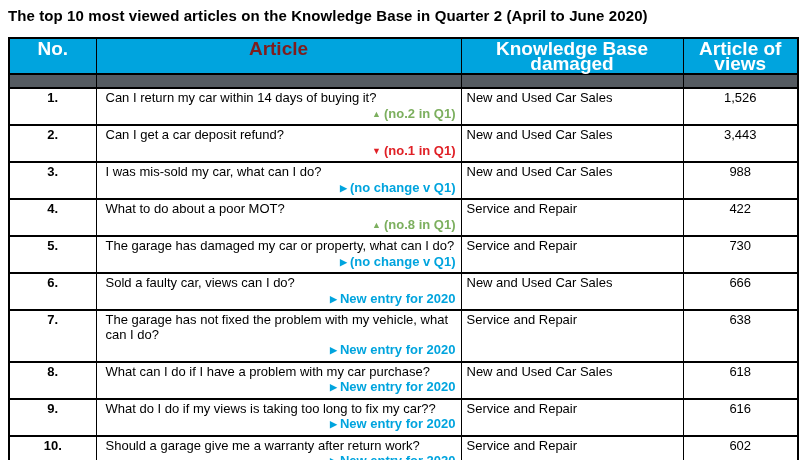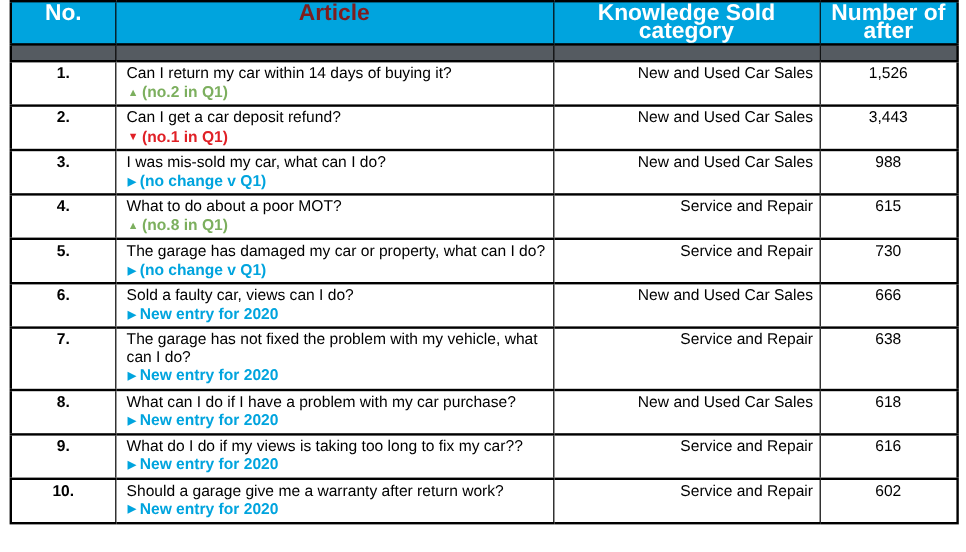--- a/index.html
+++ b/index.html
@@ -54,49 +54,50 @@
     border-top-width: 2px;
     border-bottom-width: 2px;
     vertical-align: top;
     font-size: 13px;
     line-height: 14.5px;
     padding: 2px 5px 3px 5px;
     background: #fff;
   }
   td.col-no { text-align: center; font-weight: bold; }
   td.col-article { text-align: left; padding-left: 9px; }
-  td.col-category { text-align: right; margin-top: 12px; }
+  td.col-category { text-align: left; margin-top: 12px; }
   td.col-views { text-align: center; }
-  .article-badge { font-weight: bold; padding-left: 1px; margin-top: 1px; }
+  .article-badge { font-weight: bold; padding-left: 1px; margin-top: 1px; text-align: right; }
   .arrow {
     display: inline-block;
     font-size: 9px;
     margin-right: 3px;
     vertical-align: 1px;
   }
 </style>
 </head>
 <body>
 
 <div class="page">
 
+  <div class="page-title">The top 10 most viewed articles on the Knowledge Base in Quarter 2 (April to June 2020)</div>
 
   <table class="kb-table">
     <colgroup>
       <col class="c-no">
         <col class="c-article">
         <col class="c-category">
         <col class="c-views">
     </colgroup>
     <thead>
       <tr>
         <th style="background: rgb(0, 164, 222); color: rgb(255, 255, 255);">No.</th>
         <th style="background: rgb(0, 164, 222); color: #7f1d1d;">Article</th>
-        <th style="background: rgb(0, 164, 222); color: rgb(255, 255, 255);">Knowledge Sold category</th>
-        <th style="background: rgb(0, 164, 222); color: rgb(255, 255, 255);">Number of after</th>
+        <th style="background: rgb(0, 164, 222); color: rgb(255, 255, 255);">Knowledge Base damaged</th>
+        <th style="background: rgb(0, 164, 222); color: rgb(255, 255, 255);">Article of views</th>
       </tr>
       <tr class="spacer-row">
         <td style="background: rgb(85, 91, 97);"></td>
         <td style="background: rgb(85, 91, 97);"></td>
         <td style="background: rgb(85, 91, 97);"></td>
         <td style="background: rgb(85, 91, 97);"></td>
       </tr>
     </thead>
     <tbody id="table-body">
     <tr>
@@ -137,21 +138,21 @@
 
     <tr>
       <td class="col-no">4.</td>
       <td class="col-article">
         <div class="article-title">What to do about a poor MOT?</div>
         <div class="article-badge" style="color: rgb(124, 175, 94);">
           <span class="arrow">▲</span><span class="badge-text">(no.8 in Q1)</span>
         </div>
       </td>
       <td class="col-category">Service and Repair</td>
-      <td class="col-views">615</td>
+      <td class="col-views">422</td>
     </tr>
 
     <tr>
       <td class="col-no">5.</td>
       <td class="col-article">
         <div class="article-title">The garage has damaged my car or property, what can I do?</div>
         <div class="article-badge" style="color: rgb(0, 164, 222);">
           <span class="arrow">▶</span><span class="badge-text">(no change v Q1)</span>
         </div>
       </td>

